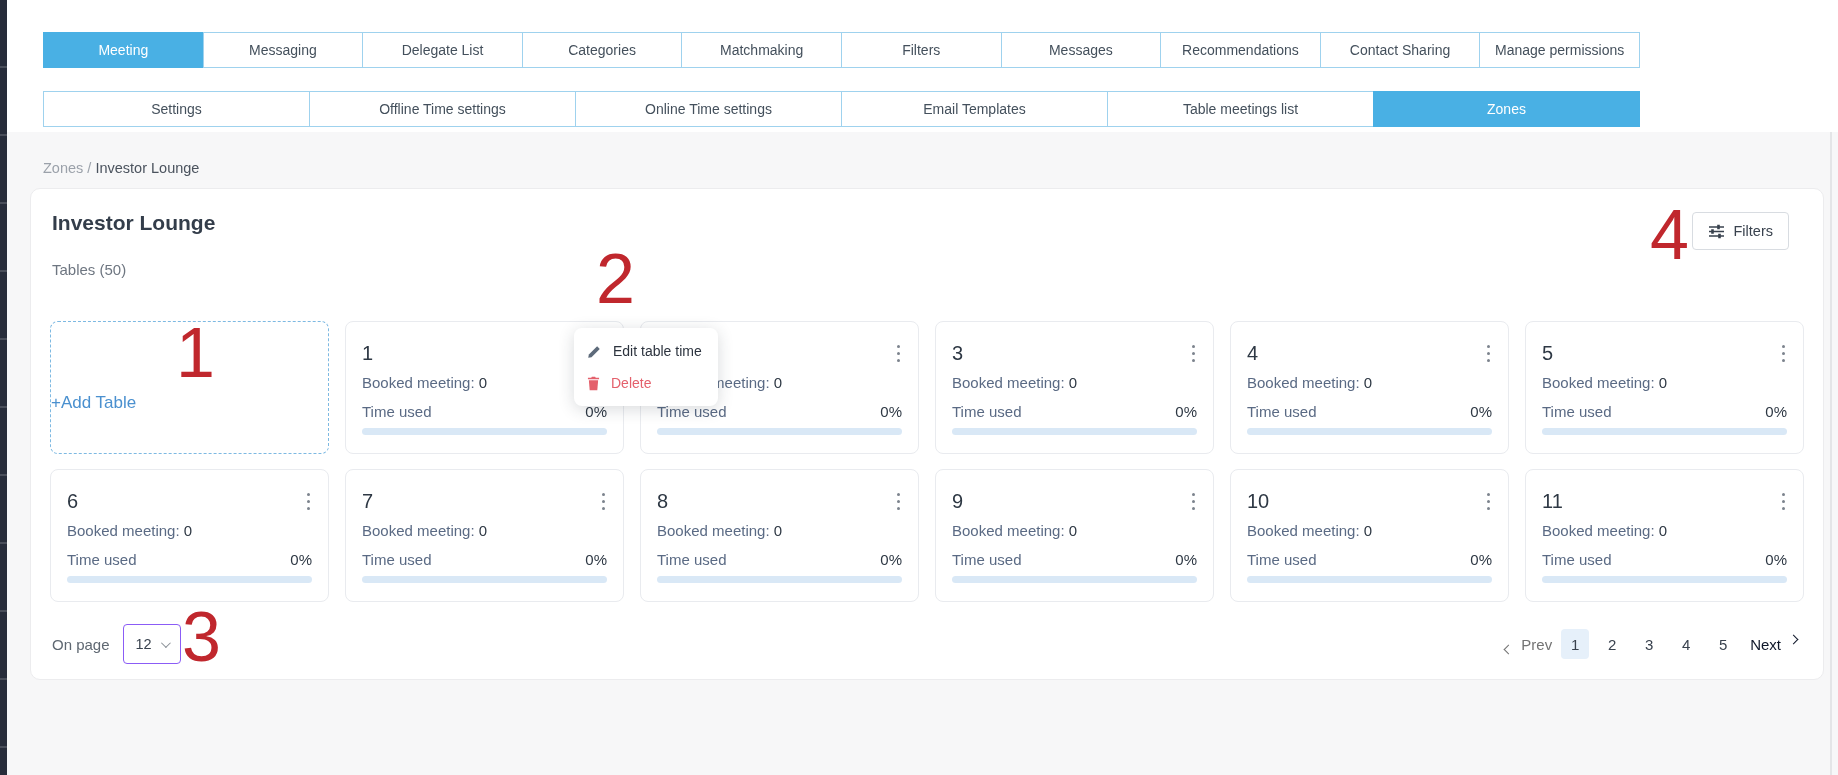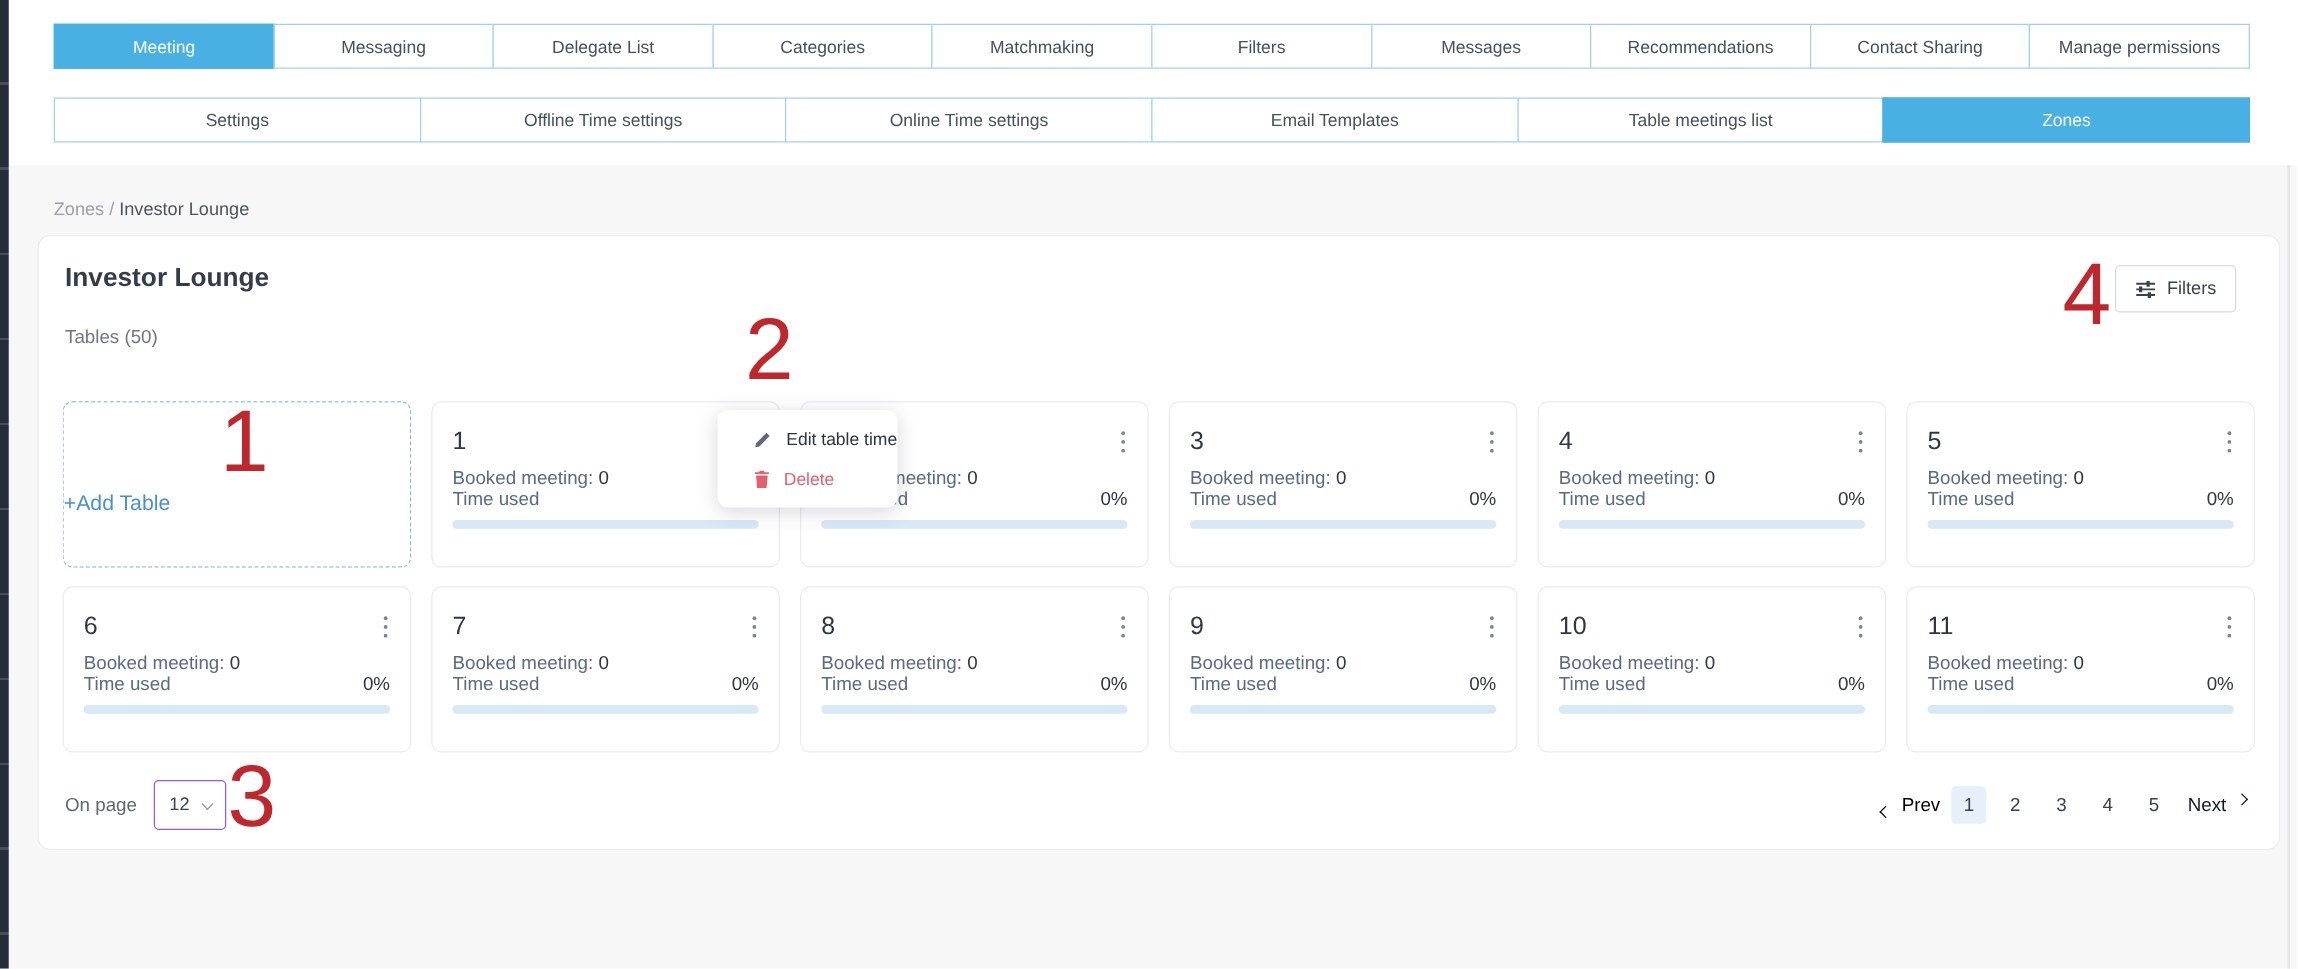--- a/index.html
+++ b/index.html
@@ -13,21 +13,21 @@
     position:absolute; left:0; top:0; width:7px; height:775px; z-index:6;
     background:#272c3a;
     background-image:repeating-linear-gradient(180deg,
       rgba(255,255,255,0) 0px, rgba(255,255,255,0) 66px,
       rgba(255,255,255,.16) 66px, rgba(255,255,255,.16) 68px);
   }
   .topbar { position:absolute; left:7px; top:0; width:1831px; height:132px; background:#fff; }
   .content-bg { position:absolute; left:7px; top:132px; width:1831px; height:643px; background:#f7f7f8; }
   .scroll-line { position:absolute; right:6px; top:132px; bottom:0; width:2px; background:#e4e5e7; }
 
-  .tabs-row { position:absolute; left:43px; width:1757px; height:36px; display:flex; z-index:2; }
+  .tabs-row { position:absolute; left:43px; width:1597px; height:36px; display:flex; z-index:2;margin-top:13px; }
   .tabs-row.primary { top:19px; }
   .tabs-row.secondary { top:78px;text-align:right; }
   .tab {
     flex:1; display:flex; align-items:center; justify-content:center;
     background:#fff; border:1px solid #9fd2ee; margin-left:-1px;
     font-size:14px; color:#44505c; cursor:pointer; white-space:nowrap;
   }
   .tab:first-child { margin-left:0; }
   .tab.active { background:#49b0e4; border-color:#49b0e4; color:#fff; }
 
@@ -58,38 +58,38 @@
   }
   .card-num { font-size:20px; color:#2e3844; line-height:20px; }
   .kebab {
     position:absolute; top:22px; right:11px; width:18px; height:19px;
     display:flex; flex-direction:column; align-items:center; justify-content:space-between;
     padding:1px 0; cursor:pointer;
   }
   .kebab i { width:3px; height:3px; border-radius:50%; background:#7c838d; }
   .card-booked { margin-top:11px; font-size:15px; color:#5a6a84; }
   .card-booked .value { color:#2e3844; }
-  .card-timerow { margin-top:0; display:flex; justify-content:space-between; font-size:15px; color:#5a6a84; }
+  .card-timerow { margin-top:12px; display:flex; justify-content:space-between; font-size:15px; color:#5a6a84; }
   .card-timerow .pct { color:#2e3844; }
   .card-bar { margin-top:8px; height:7px; border-radius:4px; background:#d9e8f6; }
 
   .add-card {
     position:relative; height:133px; border:1px dashed #7db9e2; border-radius:8px;
     background:#fff; display:flex; align-items:center; justify-content:flex-start; cursor:pointer;
   }
   .add-card .add-label { color:#4a90cf; font-size:17px; margin-top:30px; }
 
   .context-menu {
     position:absolute; left:543px; top:139px; width:144px; z-index:10;
     background:#fff; border-radius:8px; padding:7px 0;
     box-shadow:0 3px 16px rgba(40,50,60,.18);
   }
   .menu-item {
     display:flex; align-items:center; gap:11px; padding:8px 13px;
-    font-size:14px; color:#2c333e; cursor:pointer; white-space:nowrap;margin-left:16px;
+    font-size:14px; color:#2c333e; cursor:pointer; white-space:nowrap;
   }
   .menu-item.danger { color:#e4606c; }
   .menu-item svg { flex:none; }
 
   .on-page {
     position:absolute; left:21px; top:435px; height:40px;
     display:flex; align-items:center; gap:13px; font-size:15px; color:#5f6872;
   }
   .per-page {
     width:58px; height:40px; border:1px solid #8b5cf6; border-radius:4px; background:#fff;
@@ -98,21 +98,21 @@
   }
   .chv { display:inline-block; width:7px; height:7px; border-right:1.8px solid currentColor; border-bottom:1.8px solid currentColor; }
   .chv.down  { transform:rotate(45deg) translateY(-2px); color:#8a9097; }
   .chv.left  { transform:rotate(135deg); }
   .chv.right { transform:rotate(-45deg); }
 
   .pager {
     position:absolute; right:26px; top:440px; height:30px;
     display:flex; align-items:center; gap:9px; font-size:15px; color:#39424e;
   }
-  .pager .prev { display:flex; align-items:flex-end; gap:9px; color:#000000; cursor:default; }
+  .pager .prev { display:flex; align-items:flex-end; gap:9px; color:#737373; cursor:default; }
   .pager .next { display:flex; align-items:flex-start; gap:9px; color:#0f172a; cursor:pointer; margin-left:4px; }
   .page { min-width:28px; height:30px; display:flex; align-items:center; justify-content:center; border-radius:4px; cursor:pointer; }
   .page.active { background:#e6f0fa; }
 
   .annotation {
     position:absolute; z-index:20; color:#c0272d; font-size:70px; line-height:1;
     font-family:"Liberation Sans", sans-serif; pointer-events:none;
   }
 </style>
 </head>

